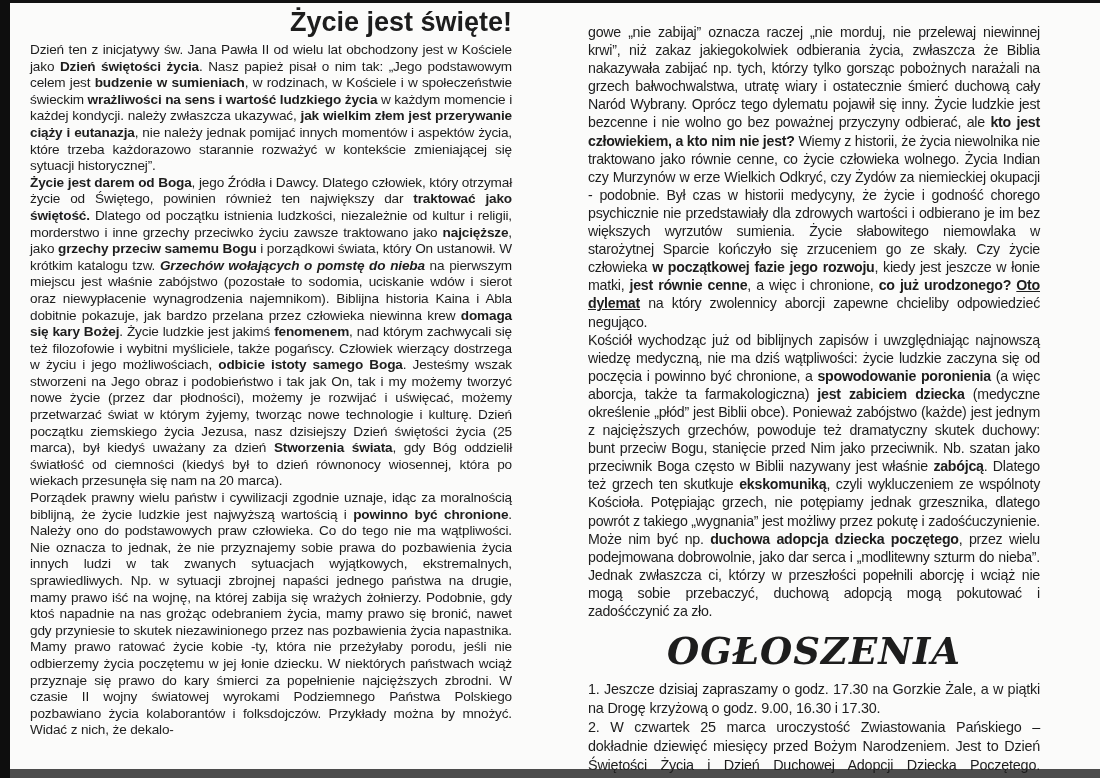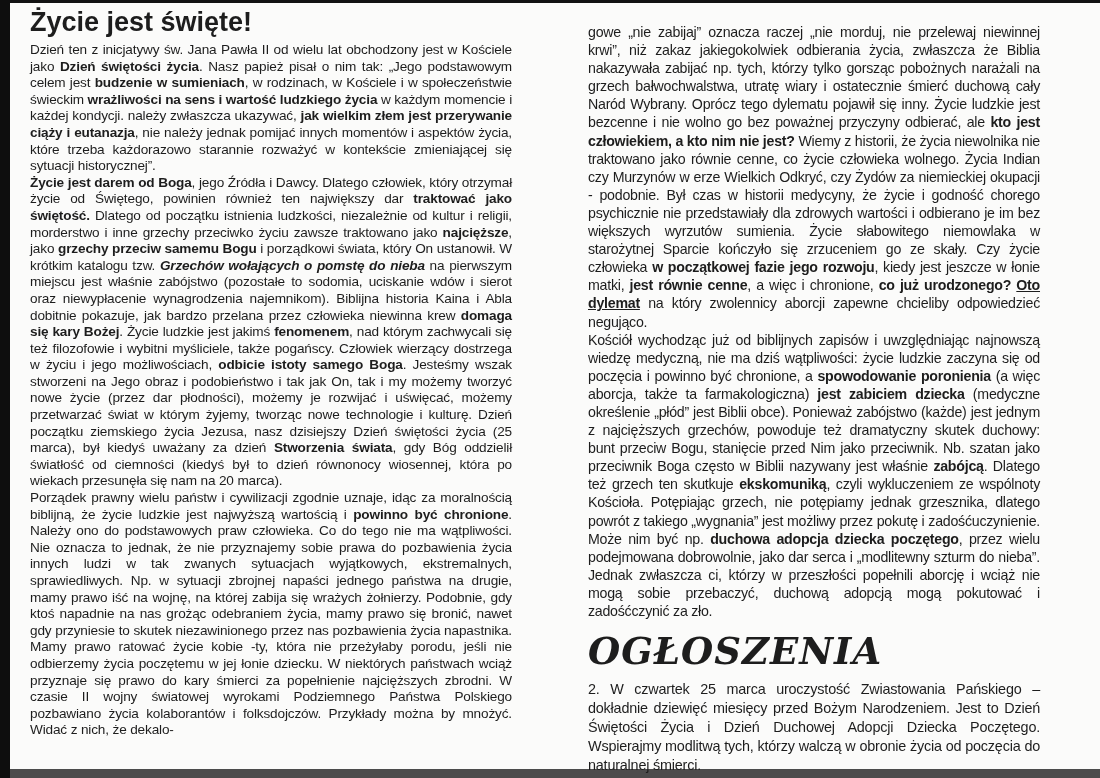--- a/index.html
+++ b/index.html
@@ -16,29 +16,29 @@
   .col{position:absolute;text-align:justify;}
   .col-left{
     left:30px;top:6px;width:482px;
     font-size:13.6px;line-height:16.6px;letter-spacing:-0.15px;
   }
   .col-right{
     left:588px;top:23px;width:452px;
     font-size:14.2px;line-height:18.1px;letter-spacing:-0.25px;
   }
   .article-title{
-    margin:0 0 4px 0;padding:0;text-align:left;
+    margin:0 0 4px 0;padding:0;text-align:right;
     font-size:27px;line-height:32px;font-weight:bold;letter-spacing:0;
   }
   p.body{margin:0;padding:0;}
   .b{font-weight:bold;margin-top:15px;}
   .i{font-style:italic;}
   .u{text-decoration:underline;}
   .announcements-title{
-    margin:10px 0 8px 0;padding:0;text-align:left;
+    margin:10px 0 8px 0;padding:0;text-align:center;
     font-family:"DejaVu Serif",serif;font-style:italic;font-weight:bold;
     font-size:37px;line-height:42px;letter-spacing:1px;
   }
   .ann p{margin:0;padding:0;font-size:14.4px;line-height:19px;letter-spacing:-0.2px;}
 </style>
 </head>
 <body>
 
 <div class="page">
   <div class="edge edge-top"></div>
@@ -50,17 +50,18 @@
     <p class="body"><span>Dzień ten z inicjatywy św. Jana Pawła II od wielu lat obchodzony jest w Kościele jako </span><span class="b">Dzień świętości życia</span><span>. Nasz papież pisał o nim tak: „Jego podstawowym celem jest </span><span class="b">budzenie w sumieniach</span><span>, w rodzinach, w Kościele i w społeczeństwie świeckim </span><span class="b">wrażliwości na sens i wartość ludzkiego życia</span><span> w każdym momencie i każdej kondycji. należy zwłaszcza ukazywać, </span><span class="b">jak wielkim złem jest przerywanie ciąży i eutanazja</span><span>, nie należy jednak pomijać innych momentów i aspektów życia, które trzeba każdorazowo starannie rozważyć w kontekście zmieniającej się sytuacji historycznej”.</span></p>
     <p class="body"><span class="b">Życie jest darem od Boga</span><span>, jego Źródła i Dawcy. Dlatego człowiek, który otrzymał życie od Świętego, powinien również ten największy dar </span><span class="b">traktować jako świętość.</span><span> Dlatego od początku istnienia ludzkości, niezależnie od kultur i religii, morderstwo i inne grzechy przeciwko życiu zawsze traktowano jako </span><span class="b">najcięższe</span><span>, jako </span><span class="b">grzechy przeciw samemu Bogu</span><span> i porządkowi świata, który On ustanowił. W krótkim katalogu tzw. </span><span class="b i">Grzechów wołających o pomstę do nieba</span><span> na pierwszym miejscu jest właśnie zabójstwo (pozostałe to sodomia, uciskanie wdów i sierot oraz niewypłacenie wynagrodzenia najemnikom). Biblijna historia Kaina i Abla dobitnie pokazuje, jak bardzo przelana przez człowieka niewinna krew </span><span class="b">domaga się kary Bożej</span><span>. Życie ludzkie jest jakimś </span><span class="b">fenomenem</span><span>, nad którym zachwycali się też filozofowie i wybitni myśliciele, także pogańscy. Człowiek wierzący dostrzega w życiu i jego możliwościach, </span><span class="b">odbicie istoty samego Boga</span><span>. Jesteśmy wszak stworzeni na Jego obraz i podobieństwo i tak jak On, tak i my możemy tworzyć nowe życie (przez dar płodności), możemy je rozwijać i uświęcać, możemy przetwarzać świat w którym żyjemy, tworząc nowe technologie i kulturę. Dzień początku ziemskiego życia Jezusa, nasz dzisiejszy Dzień świętości życia (25 marca), był kiedyś uważany za dzień </span><span class="b">Stworzenia świata</span><span>, gdy Bóg oddzielił światłość od ciemności (kiedyś był to dzień równonocy wiosennej, która po wiekach przesunęła się nam na 20 marca).</span></p>
     <p class="body"><span>Porządek prawny wielu państw i cywilizacji zgodnie uznaje, idąc za moralnością biblijną, że życie ludzkie jest najwyższą wartością i </span><span class="b">powinno być chronione</span><span>. Należy ono do podstawowych praw człowieka. Co do tego nie ma wątpliwości. Nie oznacza to jednak, że nie przyznajemy sobie prawa do pozbawienia życia innych ludzi w tak zwanych sytuacjach wyjątkowych, ekstremalnych, sprawiedliwych. Np. w sytuacji zbrojnej napaści jednego państwa na drugie, mamy prawo iść na wojnę, na której zabija się wrażych żołnierzy. Podobnie, gdy ktoś napadnie na nas grożąc odebraniem życia, mamy prawo się bronić, nawet gdy przyniesie to skutek niezawinionego przez nas pozbawienia życia napastnika. Mamy prawo ratować życie kobie -ty, która nie przeżyłaby porodu, jeśli nie odbierzemy życia poczętemu w jej łonie dziecku. W niektórych państwach wciąż przyznaje się prawo do kary śmierci za popełnienie najcięższych zbrodni. W czasie II wojny światowej wyrokami Podziemnego Państwa Polskiego pozbawiano życia kolaborantów i folksdojczów. Przykłady można by mnożyć. Widać z nich, że dekalo-</span></p>
   </div>
 
   <div class="col col-right">
     <p class="body"><span>gowe „nie zabijaj” oznacza raczej „nie morduj, nie przelewaj niewinnej krwi”, niż zakaz jakiegokolwiek odbierania życia, zwłaszcza że Biblia nakazywała zabijać np. tych, którzy tylko gorsząc pobożnych narażali na grzech bałwochwalstwa, utratę wiary i ostatecznie śmierć duchową cały Naród Wybrany. Oprócz tego dylematu pojawił się inny. Życie ludzkie jest bezcenne i nie wolno go bez poważnej przyczyny odbierać, ale </span><span class="b">kto jest człowiekiem, a kto nim nie jest?</span><span> Wiemy z historii, że życia niewolnika nie traktowano jako równie cenne, co życie człowieka wolnego. Życia Indian czy Murzynów w erze Wielkich Odkryć, czy Żydów za niemieckiej okupacji - podobnie. Był czas w historii medycyny, że życie i godność chorego psychicznie nie przedstawiały dla zdrowych wartości i odbierano je im bez większych wyrzutów sumienia. Życie słabowitego niemowlaka w starożytnej Sparcie kończyło się zrzuceniem go ze skały. Czy życie człowieka </span><span class="b">w początkowej fazie jego rozwoju</span><span>, kiedy jest jeszcze w łonie matki, </span><span class="b">jest równie cenne</span><span>, a więc i chronione, </span><span class="b">co już urodzonego? </span><span class="b u">Oto dylemat</span><span> na który zwolennicy aborcji zapewne chcieliby odpowiedzieć negująco.</span></p>
     <p class="body"><span>Kościół wychodząc już od biblijnych zapisów i uwzględniając najnowszą wiedzę medyczną, nie ma dziś wątpliwości: życie ludzkie zaczyna się od poczęcia i powinno być chronione, a </span><span class="b">spowodowanie poronienia</span><span> (a więc aborcja, także ta farmakologiczna) </span><span class="b">jest zabiciem dziecka</span><span> (medyczne określenie „płód” jest Biblii obce). Ponieważ zabójstwo (każde) jest jednym z najcięższych grzechów, powoduje też dramatyczny skutek duchowy: bunt przeciw Bogu, stanięcie przed Nim jako przeciwnik. Nb. szatan jako przeciwnik Boga często w Biblii nazywany jest właśnie </span><span class="b">zabójcą</span><span>. Dlatego też grzech ten skutkuje </span><span class="b">ekskomuniką</span><span>, czyli wykluczeniem ze wspólnoty Kościoła. Potępiając grzech, nie potępiamy jednak grzesznika, dlatego powrót z takiego „wygnania” jest możliwy przez pokutę i zadośćuczynienie. Może nim być np. </span><span class="b">duchowa adopcja dziecka poczętego</span><span>, przez wielu podejmowana dobrowolnie, jako dar serca i „modlitewny szturm do nieba”. Jednak zwłaszcza ci, którzy w przeszłości popełnili aborcję i wciąż nie mogą sobie przebaczyć, duchową adopcją mogą pokutować i zadośćczynić za zło.</span></p>
     <h2 class="announcements-title">OGŁOSZENIA</h2>
     <div class="ann">
+      <p>1. Jeszcze dzisiaj zapraszamy o godz. 17.30 na Gorzkie Żale, a w piątki na Drogę krzyżową o godz. 9.00, 16.30 i 17.30.</p>
       <p>2. W czwartek 25 marca uroczystość Zwiastowania Pańskiego – dokładnie dziewięć miesięcy przed Bożym Narodzeniem. Jest to Dzień Świętości Życia i Dzień Duchowej Adopcji Dziecka Poczętego. Wspierajmy modlitwą tych, którzy walczą w obronie życia od poczęcia do naturalnej śmierci.</p>
 
     </div>
   </div>
 </div>
 
 </body></html>

